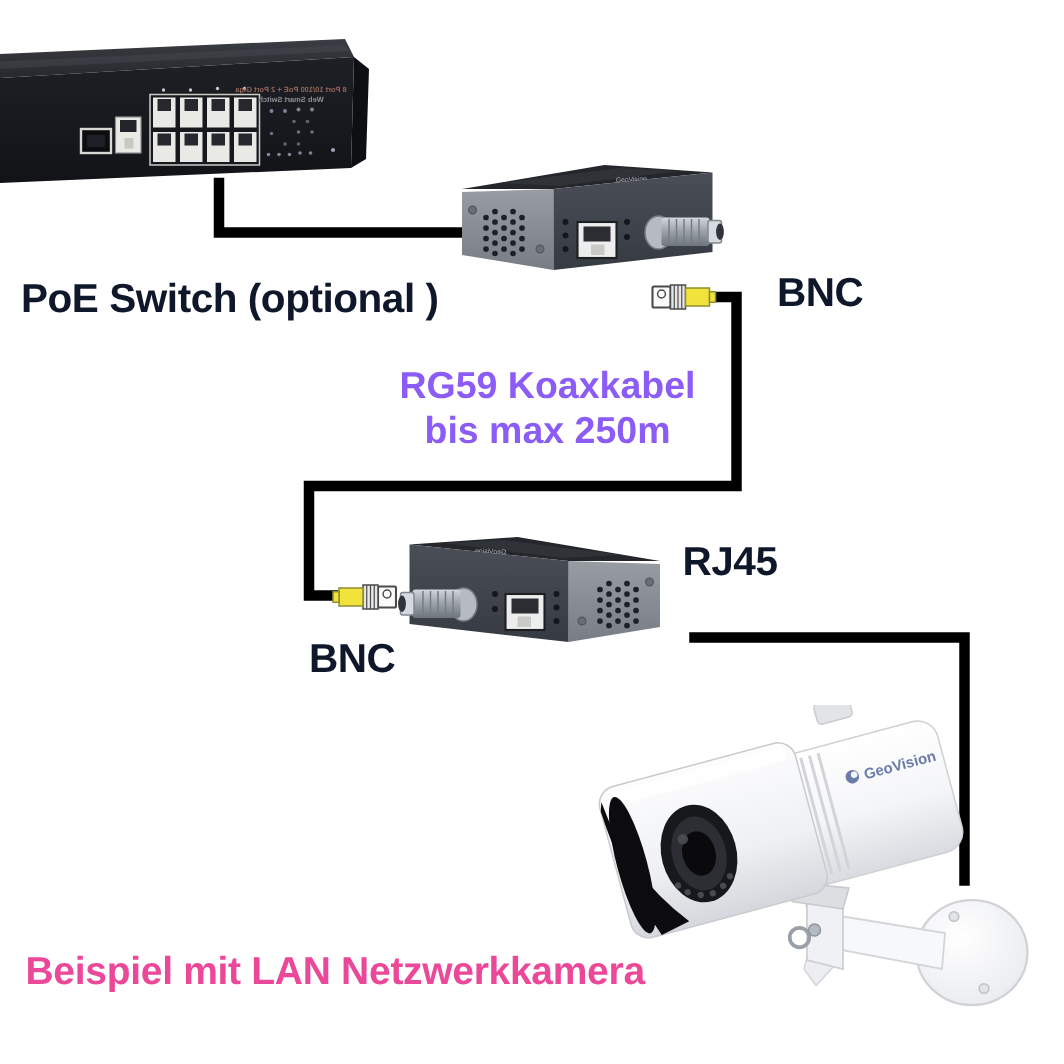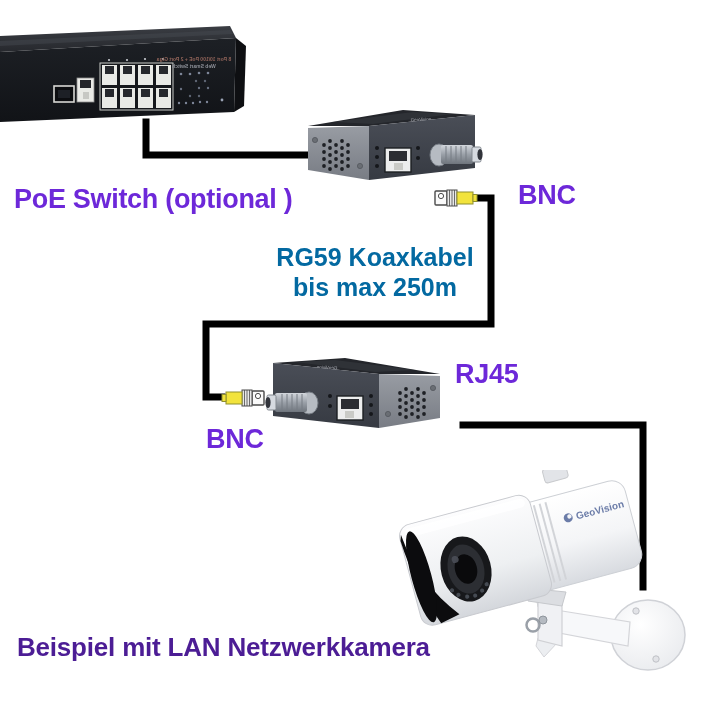--- a/index.html
+++ b/index.html
@@ -2,29 +2,29 @@
 <html><head>
 <meta charset="utf-8">
 <style>
   html,body{margin:0;padding:0;background:#ffffff;}
   .canvas{
     position:relative;width:709px;height:709px;background:#ffffff;overflow:hidden;
     font-family:"Liberation Sans",sans-serif;
   }
   .abs{position:absolute;}
   .lbl{
-    position:absolute;font-weight:bold;color:#6d28d9;white-space:nowrap;
+    position:absolute;font-weight:bold;color:#0f172a;white-space:nowrap;
     font-size:27px;line-height:1.1;letter-spacing:-0.3px;
   }
   .coax-lbl{
-    position:absolute;left:252px;top:242px;width:246px;text-align:center;
-    font-weight:bold;font-size:25px;line-height:30px;color:#0369a1;white-space:nowrap;
+    position:absolute;left:242px;top:242px;width:246px;text-align:center;
+    font-weight:bold;font-size:25px;line-height:30px;color:#8b5cf6;white-space:nowrap;
   }
   .caption{
-    position:absolute;left:17px;font-weight:bold;font-size:26px;color:#4c1d95;white-space:nowrap;
+    position:absolute;left:17px;font-weight:bold;font-size:26px;color:#ec4899;white-space:nowrap;
     letter-spacing:-0.2px;
   }
   svg{display:block;}
   .mirrored{transform:scaleX(-1);}
 </style>
 </head>
 <body>
 
 <div class="canvas">
 

